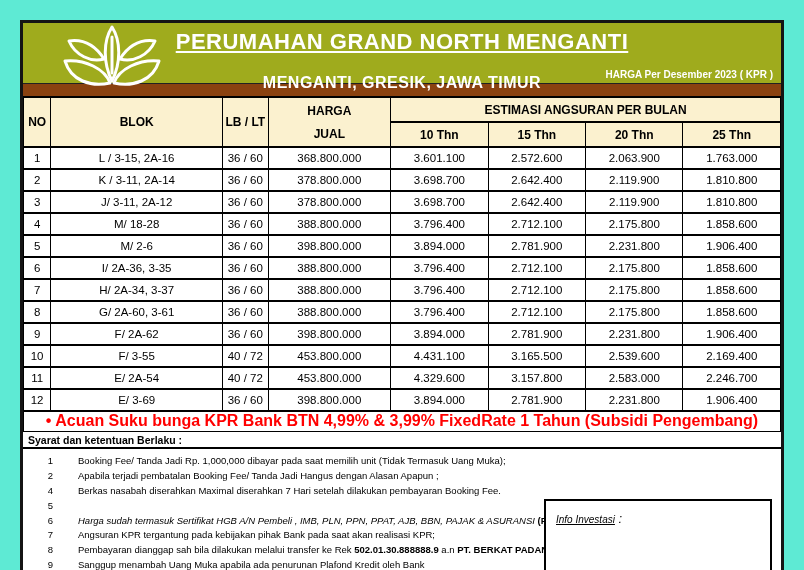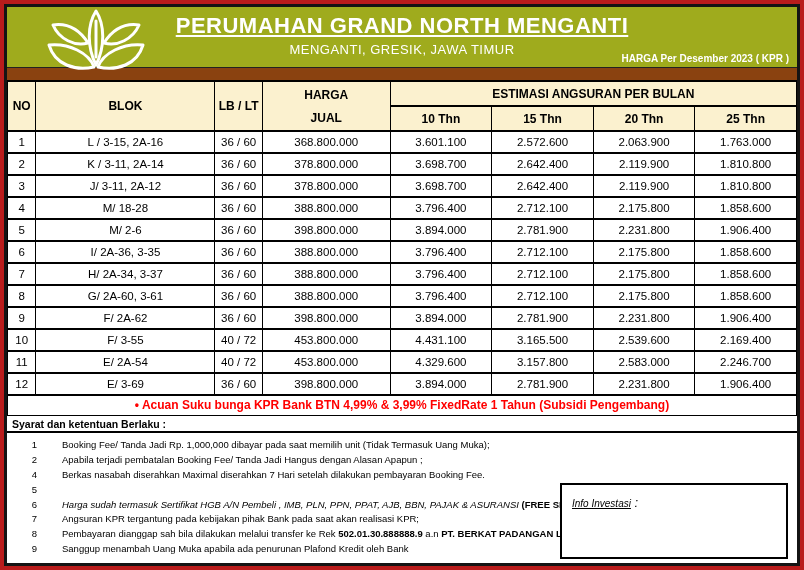--- a/index.html
+++ b/index.html
@@ -1,36 +1,36 @@
 <!DOCTYPE html>
 <html><head>
 <meta charset="utf-8">
 <style>
   * { margin:0; padding:0; box-sizing:border-box; }
   html,body { width:804px; height:570px; background:#fff; font-family:"Liberation Sans", sans-serif; }
-  .page { width:804px; height:570px; background:#b91c1c; padding:4px; }
+  .page { width:804px; height:570px; background:#5eead4; padding:20px; }
   .doc { width:100%; height:562px; border:3px solid #141414; background:#fff; position:relative; overflow:hidden; }
 
   
   .banner { height:60px; background:#9FAB1D; position:relative; }
   .logo-wrap { position:absolute; left:34px; top:2px; width:110px; height:62px; z-index:2; }
   .banner-center { text-align:center; padding-top:7px; }
   .banner-title { color:#fff; font-size:22px; font-weight:bold; letter-spacing:.5px; text-decoration:underline; line-height:1.1; }
-  .banner-sub { color:#fff; font-size:13px; font-weight:normal; letter-spacing:.5px; margin-top:4px; }
+  .banner-sub { color:#fff; font-size:16px; font-weight:bold; letter-spacing:.5px; margin-top:20px; }
   .banner-date { position:absolute; right:8px; bottom:3px; color:#fff; font-size:10px; font-weight:bold; }
   .brown-band { height:13px; background:#8A4210; border-top:1px solid #222; }
 
   
   table.price { width:100%; border-collapse:collapse; table-layout:fixed; }
   table.price th, table.price td { border:1px solid #000; text-align:center; vertical-align:middle; overflow:hidden; white-space:nowrap; }
   table.price thead th { background:#FBF1CF; font-size:12px; font-weight:bold; height:25px; border-bottom-width:2px; }
   table.price thead tr:first-child th { border-top-width:2px; }
   table.price tbody td { height:22px; font-size:11.5px; border-top-width:2px; border-bottom-width:2px; background:#fff; }
   .harga-head { display:flex; flex-direction:column; justify-content:space-around; height:46px; }
-  td.note-cell { height:20px; color:#FF0000; font-weight:bold; font-size:12px; border-top-width:2px; border-bottom-width:3px; }
+  td.note-cell { height:20px; color:#FF0000; font-weight:bold; font-size:16px; border-top-width:2px; border-bottom-width:3px; }
 
   
   .terms-heading { font-size:10.5px; font-weight:bold; padding:2px 0 2px 5px; border-bottom:2px solid #000; height:17px; }
   .terms-area { position:relative; height:136px; padding-top:5px; }
   .term-row { display:flex; height:14.8px; align-items:center; }
   .term-num { width:55px; text-align:center; font-size:9.5px; flex:0 0 55px; }
   .term-text { font-size:9.5px; }
   .term-text .it { font-style:italic; }
   .term-text .bd { font-weight:bold; }
   .info-box { position:absolute; right:9px; top:50px; width:228px; height:76px; border:2px solid #000; background:#fff; padding:8px 10px; }

